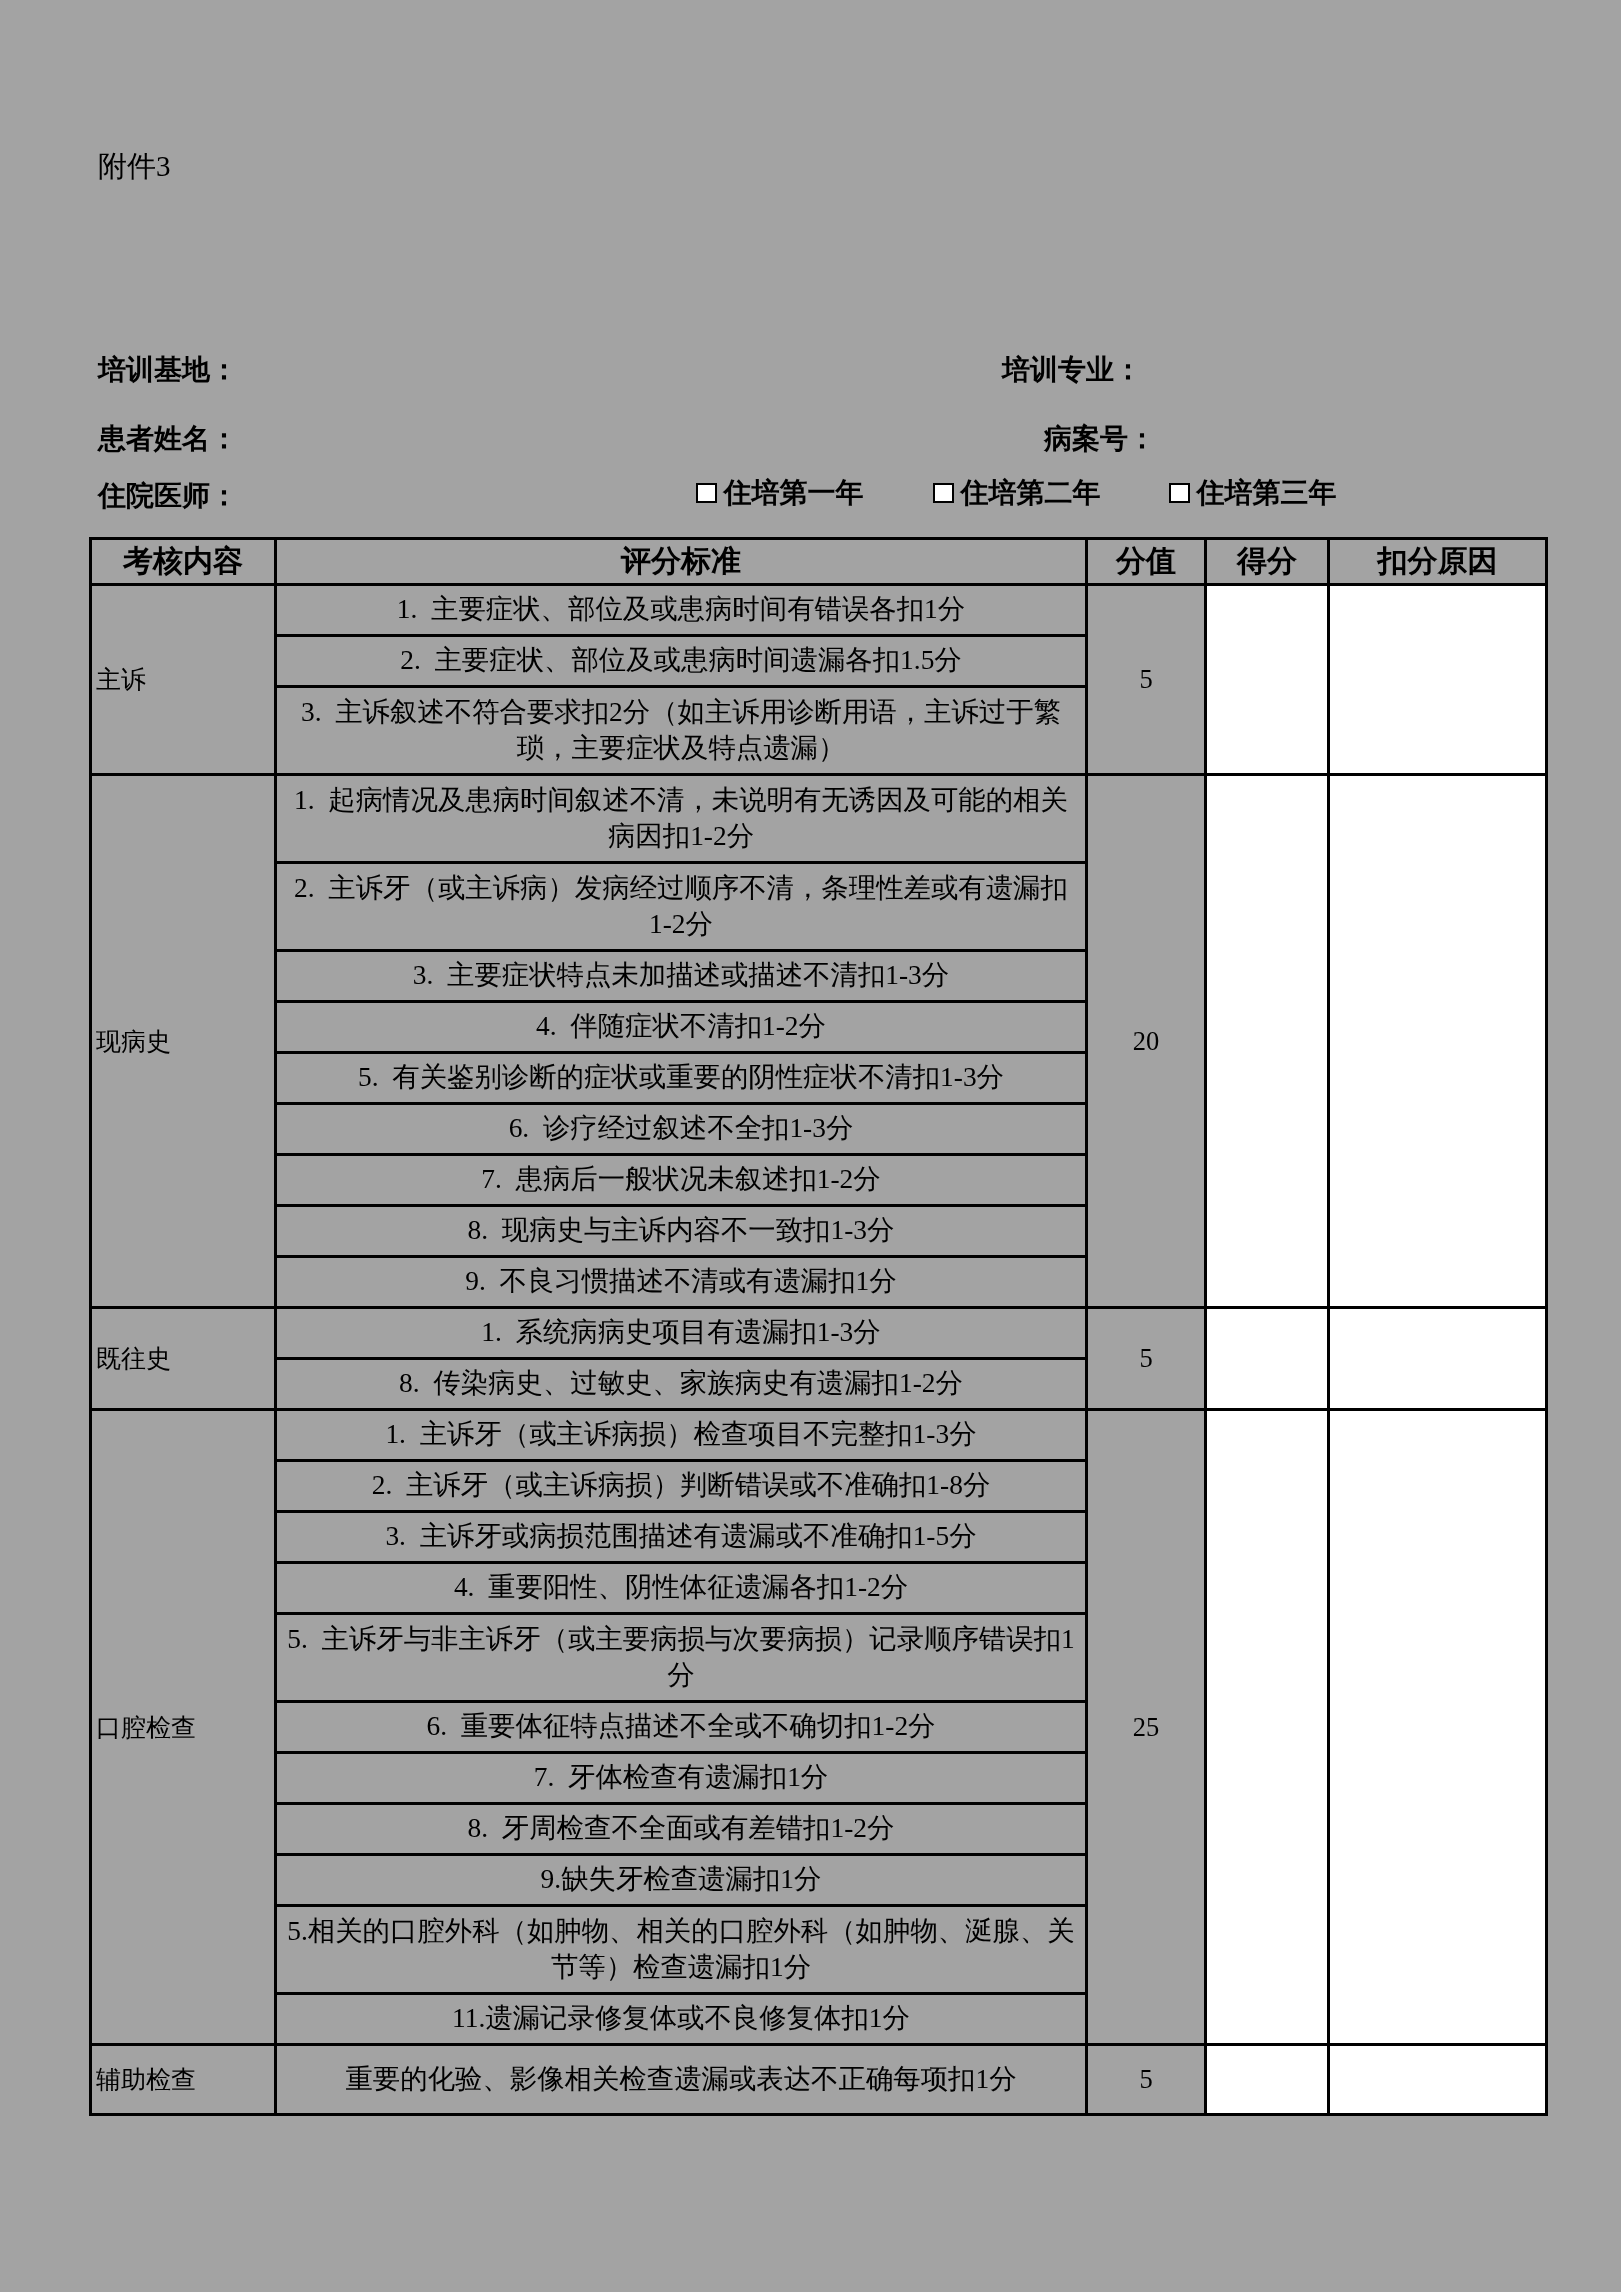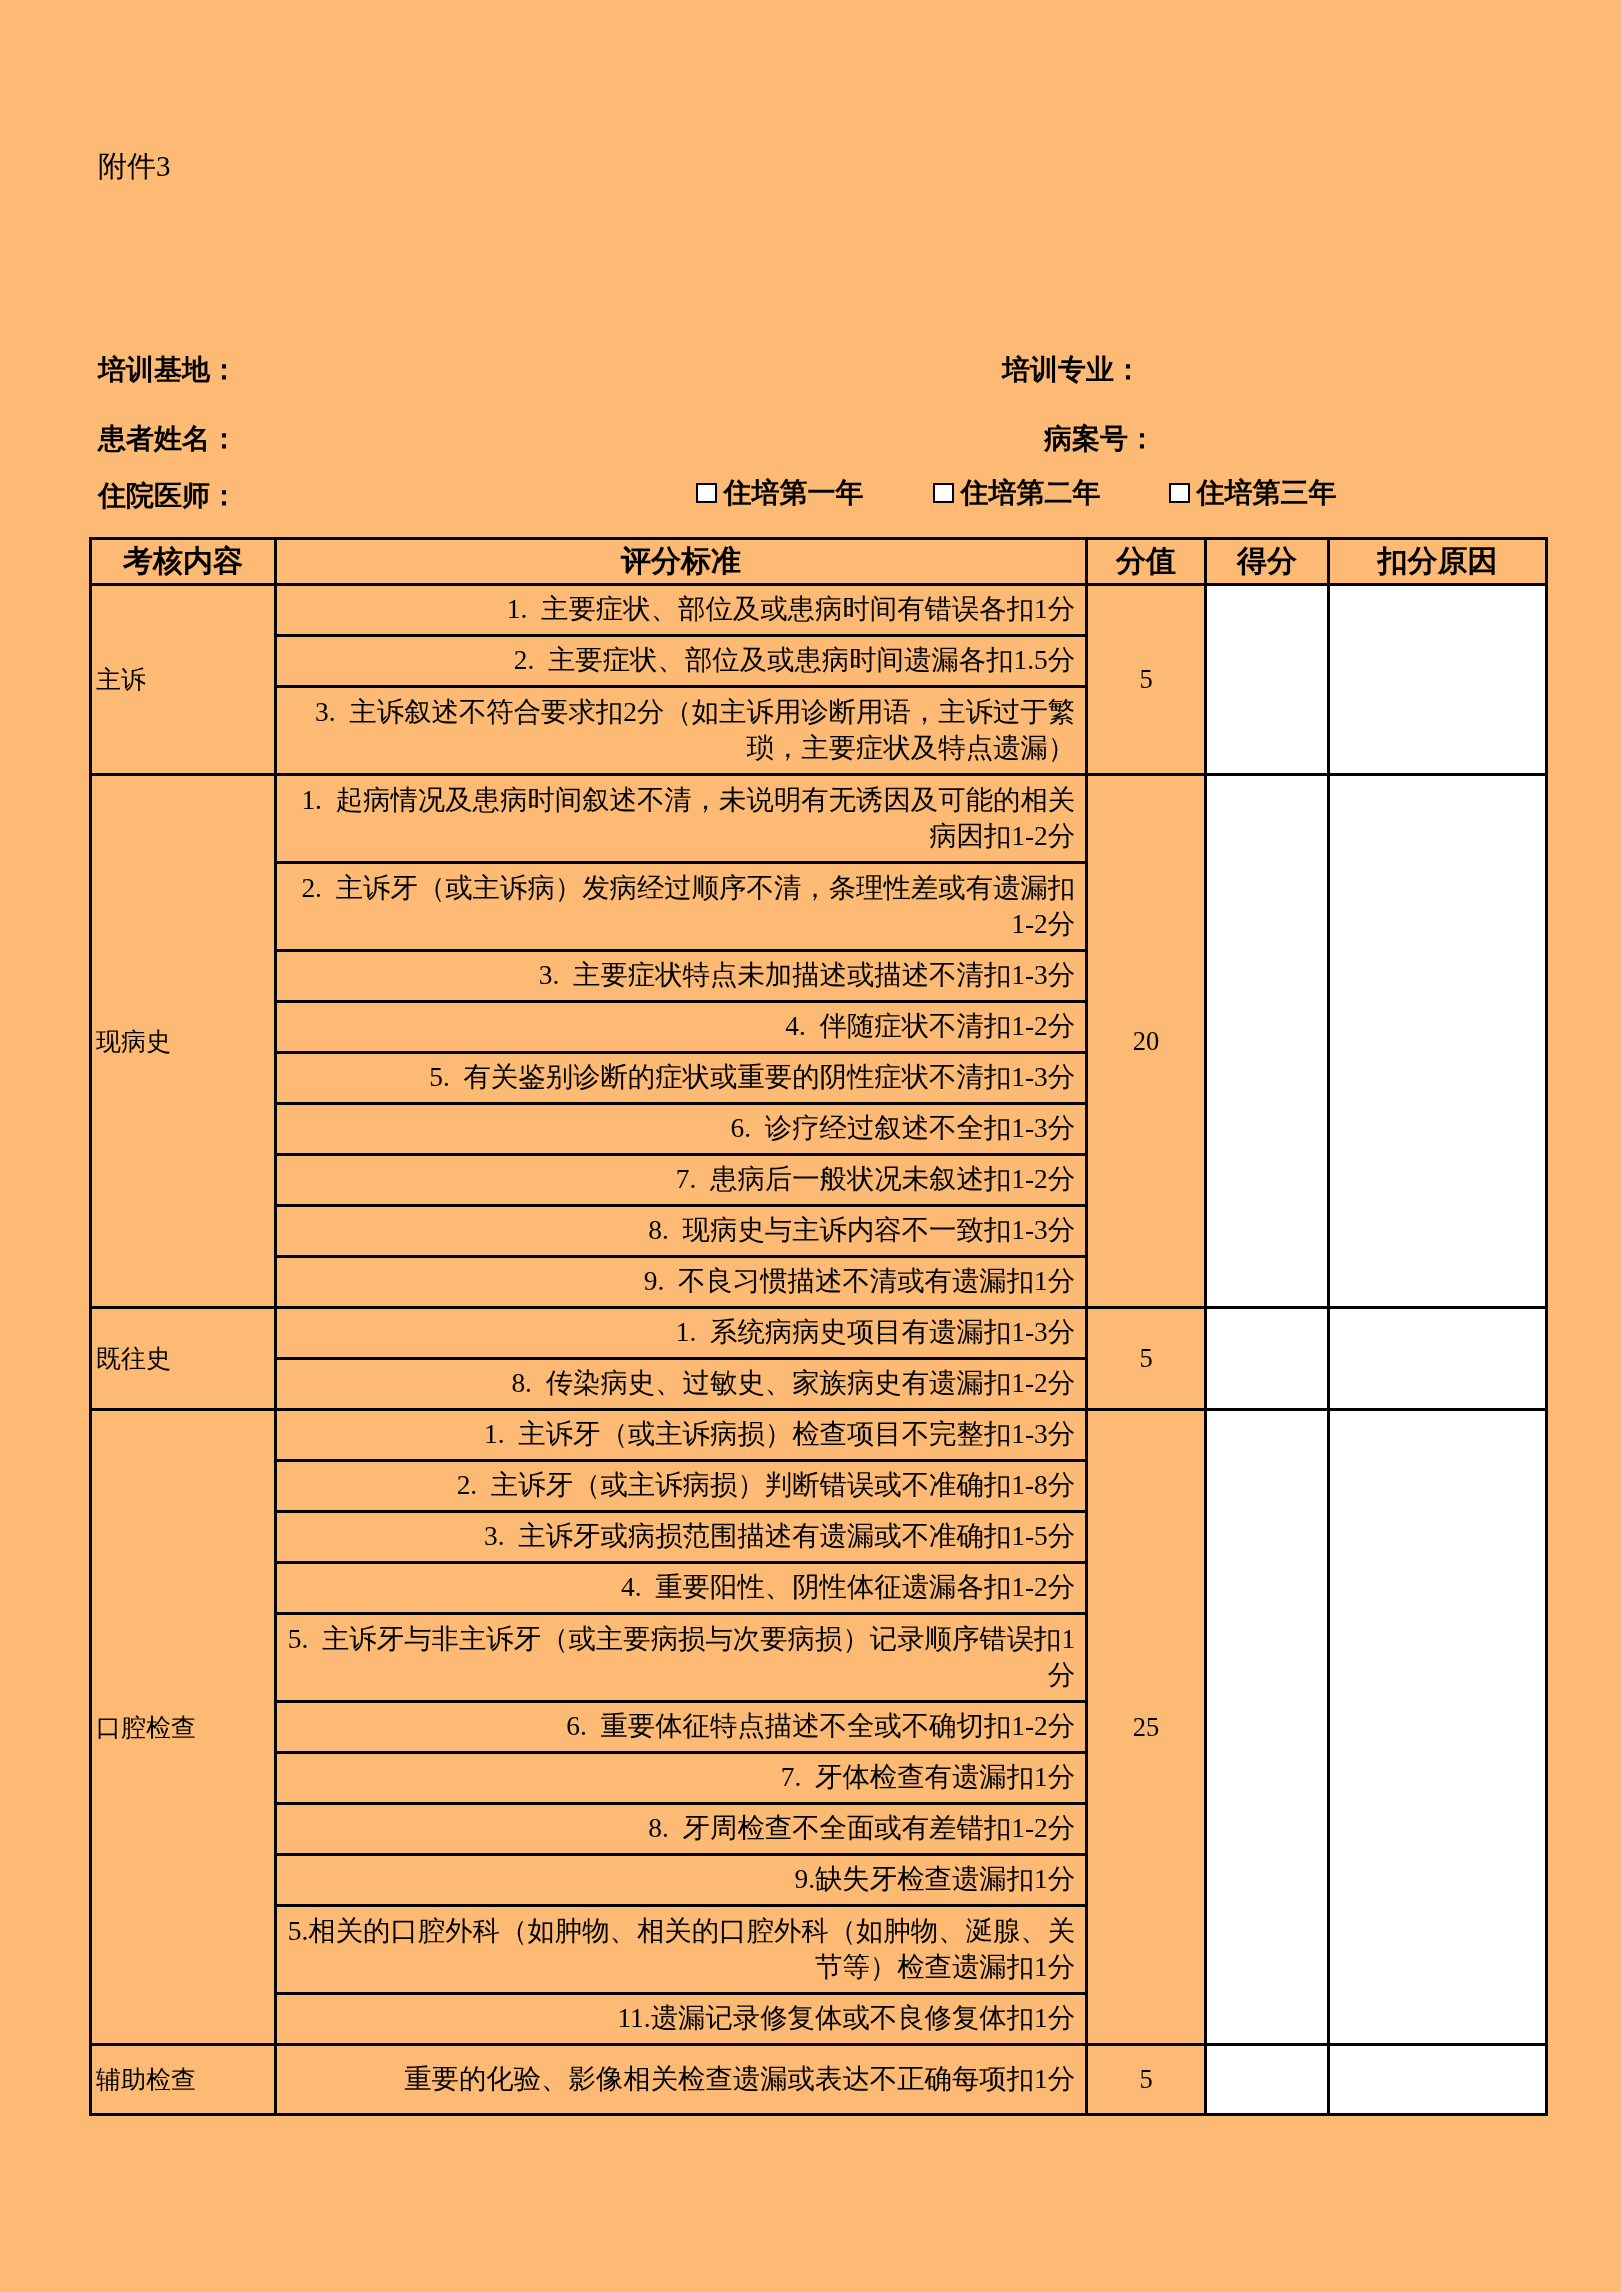--- a/index.html
+++ b/index.html
@@ -3,21 +3,21 @@
 <meta charset="utf-8">
 <style>
   * { box-sizing: border-box; margin: 0; padding: 0; }
   html,body { background: #888; }
   body { font-family: "Liberation Serif", "DejaVu Serif", serif; color: #000; }
   .page {
     position: relative;
     width: 1621px;
     height: 2293px;
     margin: 0 auto;
-    background: #fdba74;
+    background: #a3a3a3;
     overflow: hidden;
   }
   .attachment {
     position: absolute; left: 98px; top: 147px;
     font-size: 29px;
   }
   .doc-title {
     position: absolute; left: 0; top: 192px; width: 100%;
     text-align: center;
     font-size: 44px; font-weight: 700; letter-spacing: 1px;
@@ -55,21 +55,21 @@
   }
   .eval-table th {
     font-size: 30px; font-weight: 700;
     text-align: center; vertical-align: middle;
     padding: 1px 3.9px;
     font-family: "Liberation Serif", "DejaVu Serif", serif;
   }
   td.crit {
     font-size: 27.4px;
     padding: 2px 9.8px;
-    text-align: right; vertical-align: middle;
+    text-align: center; vertical-align: middle;
     line-height: 1.3;
     white-space: pre-wrap;
   }
   td.cat {
     font-size: 25px;
     vertical-align: middle;
     padding: 2px 3.9px;
   }
   td.score {
     font-size: 26.5px;

